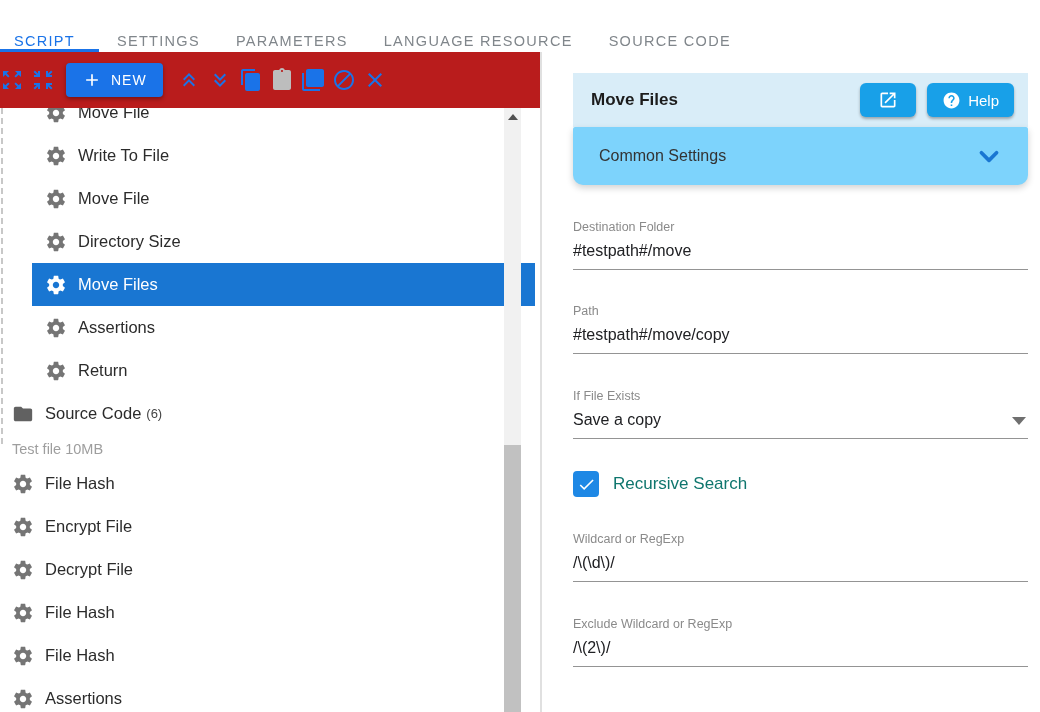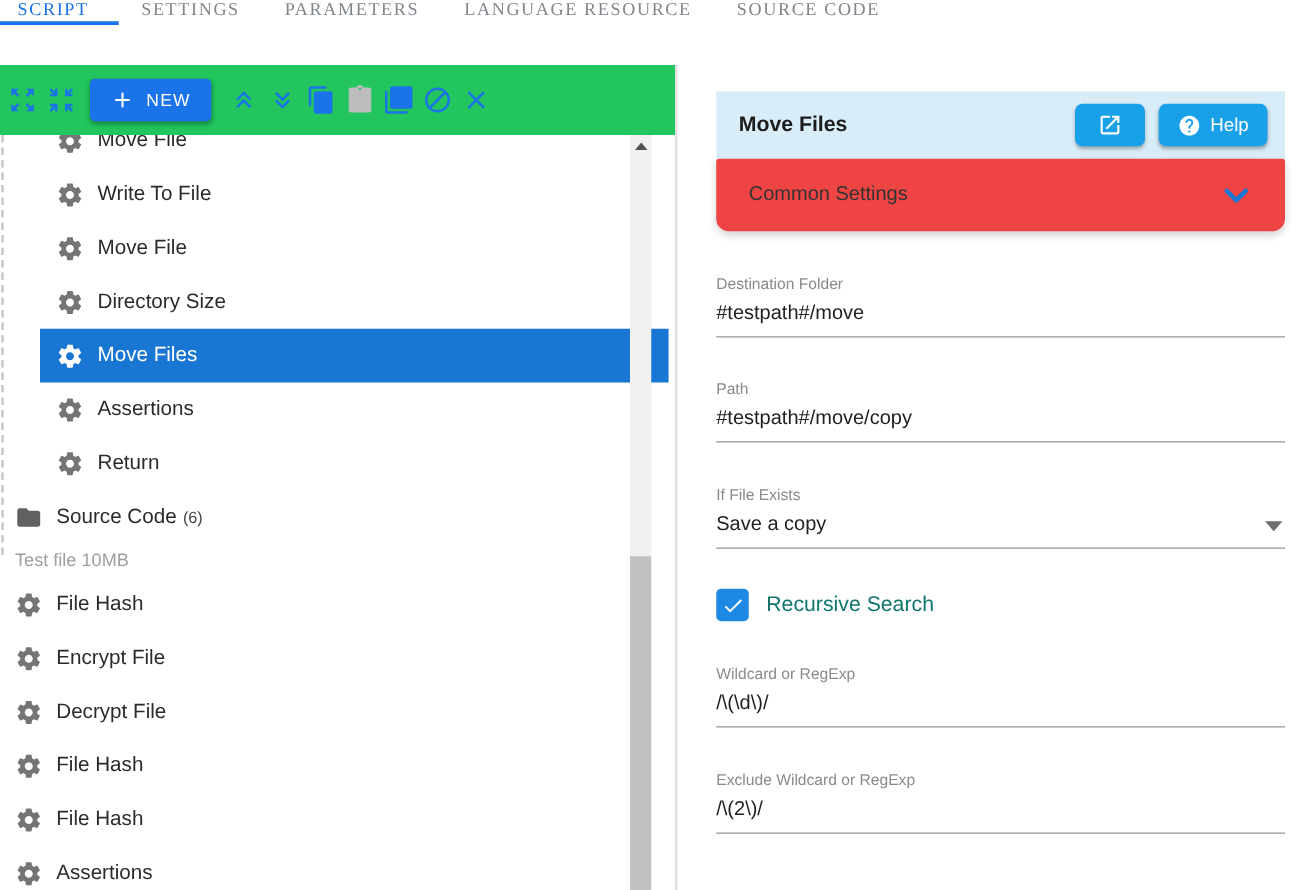--- a/index.html
+++ b/index.html
@@ -1,32 +1,32 @@
 <!DOCTYPE html>
 <html><head>
 <meta charset="utf-8">
 <style>
   * { margin:0; padding:0; box-sizing:border-box; }
   html,body { width:1040px; height:712px; overflow:hidden; background:#fff;
               font-family:"Liberation Sans", sans-serif; }
 
   
-  .tabbar { display:flex; height:52px; align-items:flex-start;font-family:Liberation Serif, serif; }
+  .tabbar { display:flex; height:52px; align-items:flex-end; }
   .tab { display:flex; align-items:center; padding:0 18px; font-size:14.5px;
          letter-spacing:1.3px; color:#80868b; font-weight:500; cursor:pointer;
          border-bottom:3px solid transparent; }
   .tab:first-child { padding-left:14px; padding-right:24px; }
   .tab.active { color:#1a73e8; border-bottom-color:#1a73e8; }
 
   .main { display:flex; height:660px; }
 
   
   .left { width:542px; border-right:2px solid #e0e0e0; position:relative; background:#fff; }
-  .toolbar { position:relative; z-index:3; background:#22c55e; height:56px; display:flex;
-             align-items:center; gap:7px; padding-left:6px; }
+  .toolbar { position:relative; z-index:3; background:#b91c1c; height:56px; display:flex;
+             align-items:center; gap:7px; padding-left:0; }
   .tool-ic { width:24px; height:24px; display:flex; align-items:center; justify-content:center; cursor:pointer; }
   .tool-ic svg { width:24px; height:24px; }
   .blue-ic { fill:#1a73e8; }
   .gray-ic { fill:#bdbdbd; }
   .new-btn { margin-left:4px; margin-right:7px; height:34px; padding:0 16px; background:#1a73e8;
              border:none; border-radius:4px; color:#fff; font-size:14px; letter-spacing:1px;
              display:flex; align-items:center; gap:9px; cursor:pointer;
              box-shadow:0 2px 4px rgba(0,0,0,.35); font-family:inherit; }
   .new-btn svg { width:20px; height:20px; fill:#fff; }
 
@@ -63,21 +63,21 @@
   .panel-title { font-size:17px; font-weight:bold; color:#1c1c1c; flex:1; }
   .hbtn { height:34px; border:none; border-radius:6px; background:#18a0e8; color:#fff;
           display:flex; align-items:center; justify-content:center; cursor:pointer;
           box-shadow:0 2px 3px rgba(0,0,0,.3); font-family:inherit; }
   .hbtn svg { fill:#fff; }
   .ext-btn { width:56px; }
   .ext-btn svg { width:20px; height:20px; }
   .help-btn { margin-left:11px; padding:0 15px; gap:7px; font-size:15px; }
   .help-btn svg { width:19px; height:19px; }
 
-  .card { height:58px; background:#ef4444; border-radius:2px 2px 10px 10px;
+  .card { height:58px; background:#7dd3fc; border-radius:2px 2px 10px 10px;
           box-shadow:0 3px 7px rgba(0,0,0,.18); display:flex; align-items:center;
           padding:0 26px; position:relative; z-index:1; }
   .card-label { font-size:16px; color:#333; }
   .card-chevron { margin-left:auto; width:26px; height:26px; cursor:pointer; }
 
   .field { margin-top:34px; border-bottom:1px solid #949494; padding-bottom:8px; }
   .field.first { margin-top:33px; }
   .field-label { font-size:12.5px; color:#8a8a8a; line-height:17px; }
   .field-value { font-size:16px; color:#202124; margin-top:5px; line-height:20px;
                  position:relative; cursor:text; }

